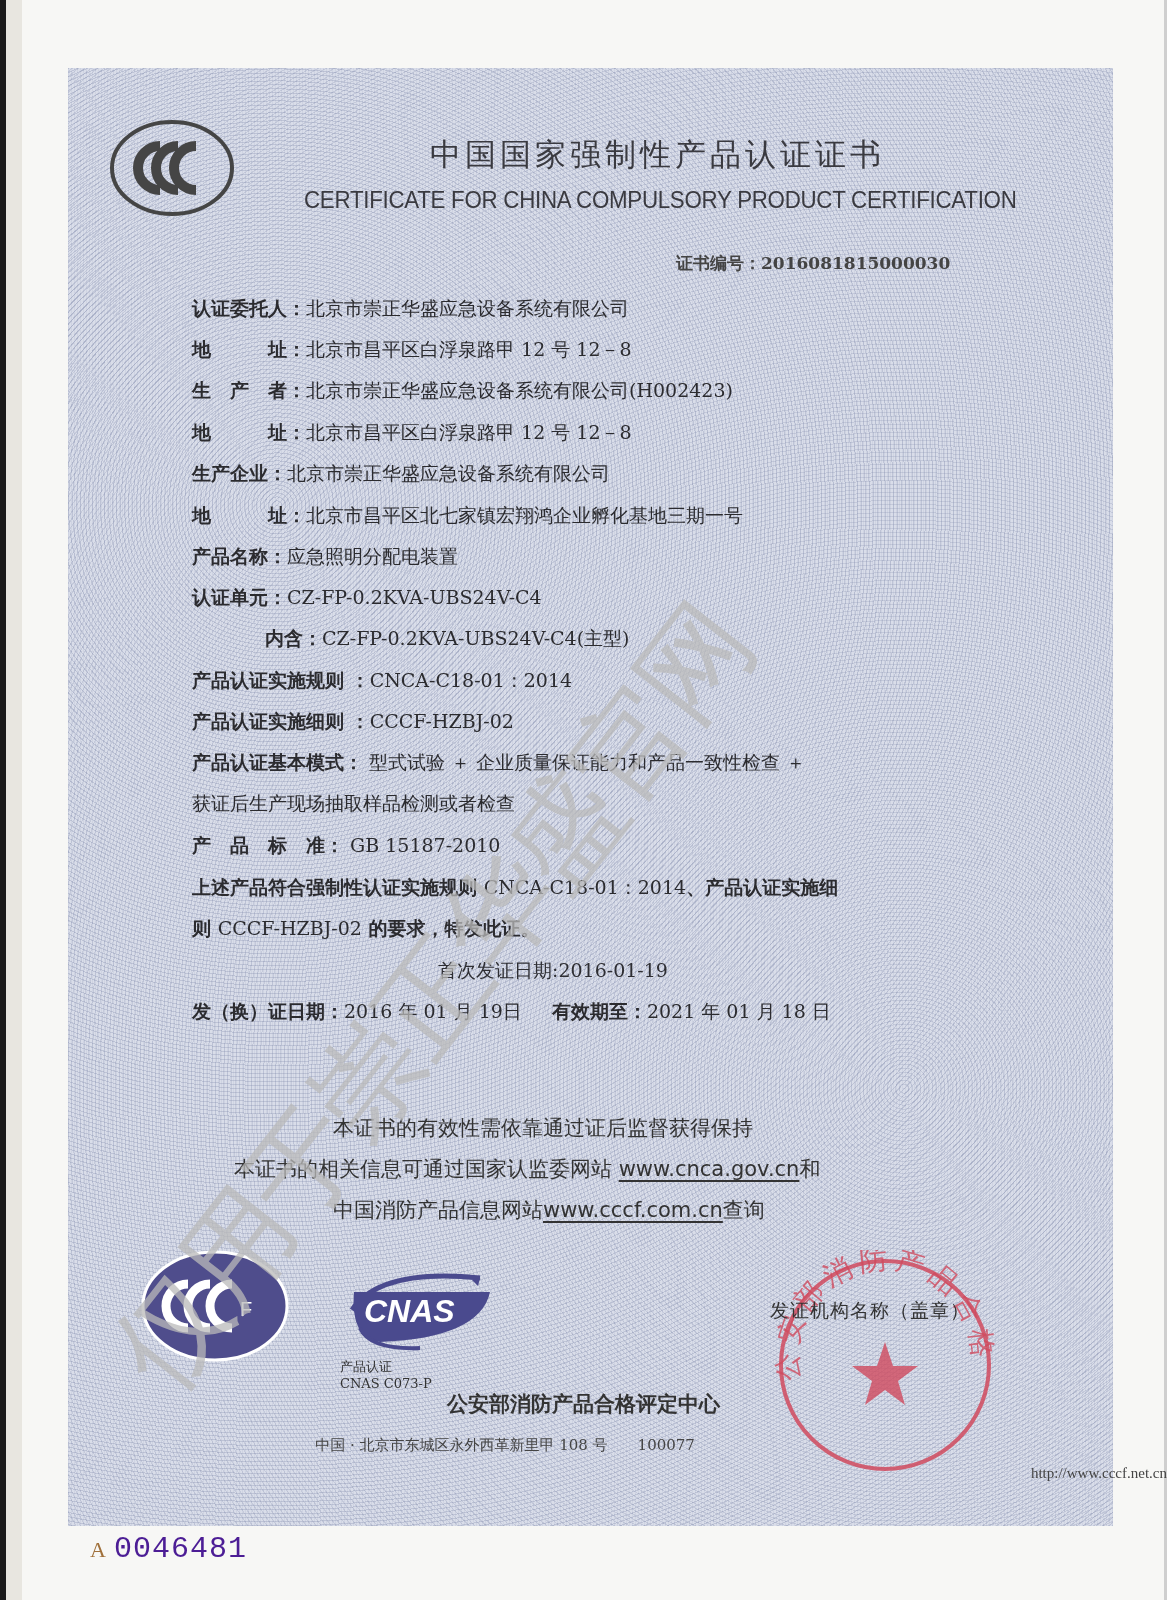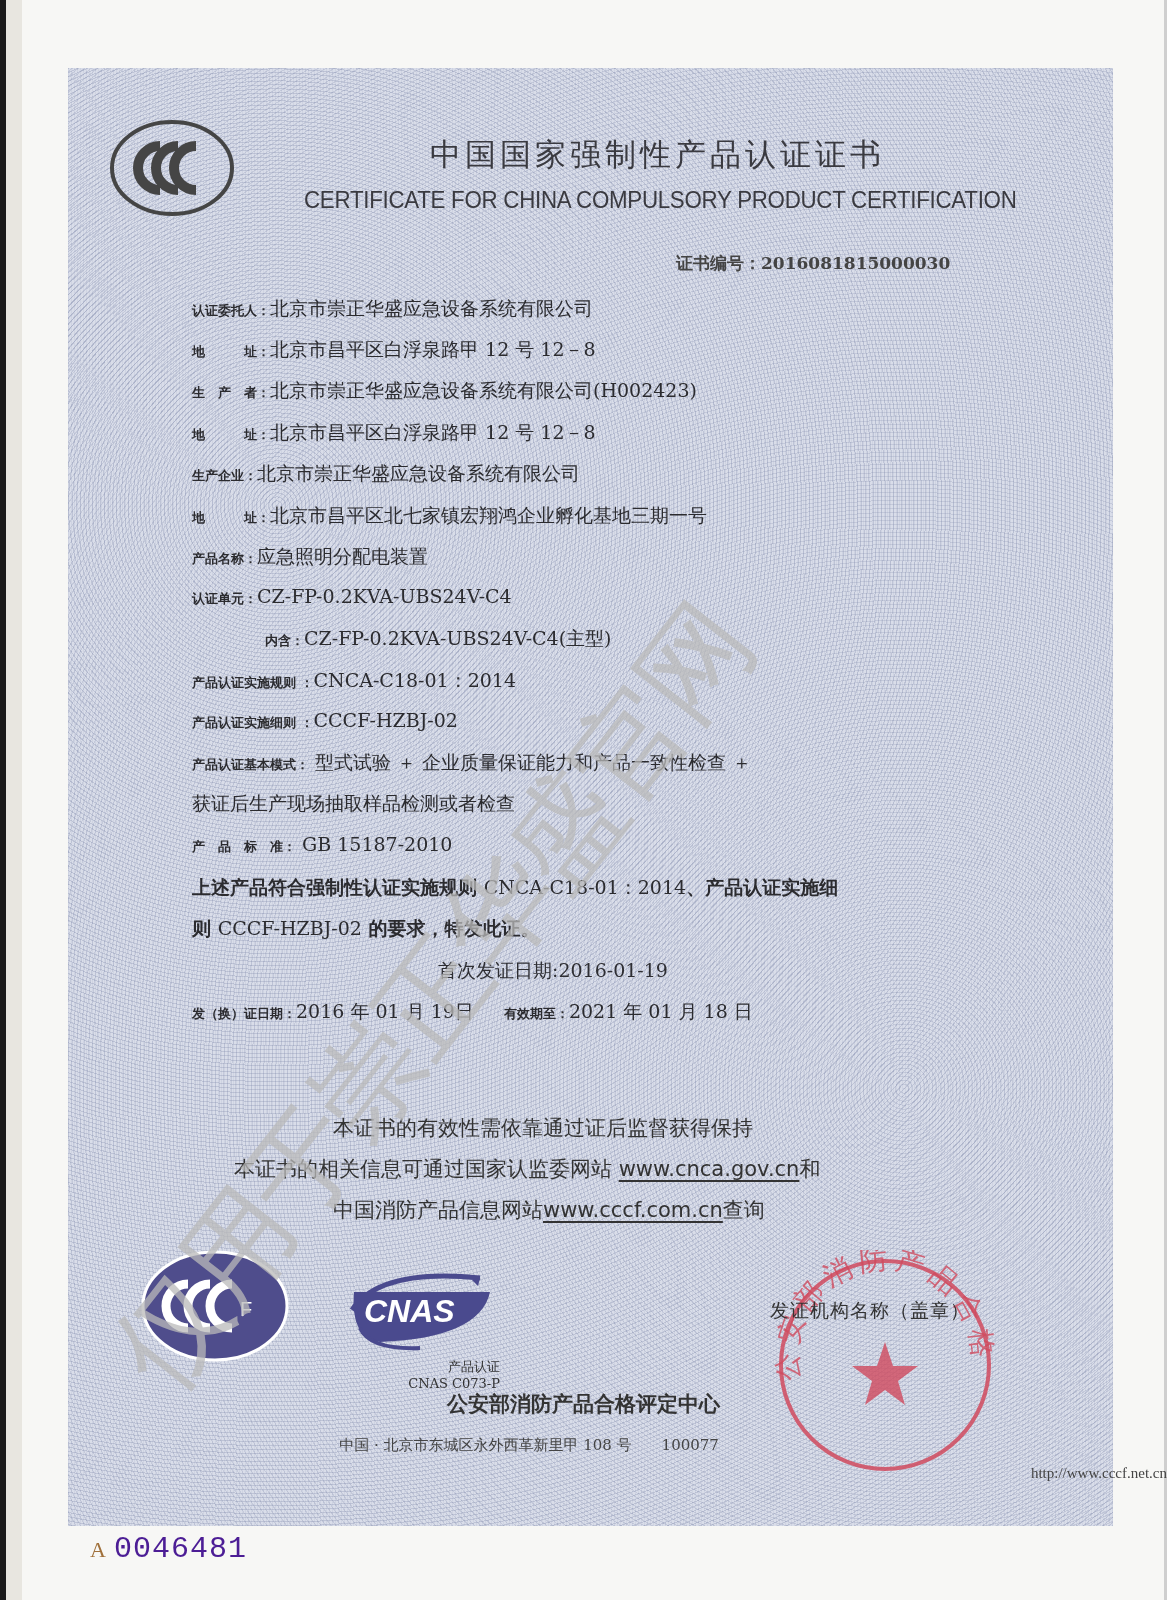--- a/index.html
+++ b/index.html
@@ -23,43 +23,43 @@
   .abs { position: absolute; }
 
   
   .ccc-logo { left: 108px; top: 118px; width: 128px; height: 100px; }
   .title-cn { left: 430px; top: 134px; font-family: "DejaVu Sans", sans-serif; font-size: 31px; letter-spacing: 4px; color: #3a3a40; white-space: nowrap; }
   .title-en { left: 304px; top: 186px; font-family: "Liberation Sans", sans-serif; font-size: 24px; letter-spacing: -0.3px; color: #3a3a40; white-space: nowrap; transform: scaleX(0.93); transform-origin: left; }
   .cert-no { left: 676px; top: 252px; font-size: 17px; color: #444; white-space: nowrap; font-weight: bold; }
 
   
   .field { left: 192px; font-size: 19px; white-space: nowrap; color: #2b2b2f; }
-  .field .lbl { font-family: "DejaVu Sans", sans-serif; font-weight: bold; font-size: 13px; }
+  .field .lbl { font-family: "DejaVu Sans", sans-serif; font-weight: bold; font-size: 19px; }
   .field .val { font-family: "DejaVu Serif", serif; }
 
   .sentence { left: 192px; font-size: 19px; color: #2b2b2f; font-family: "DejaVu Sans", sans-serif; font-weight: bold; white-space: nowrap; }
   .sentence .m { font-family: "DejaVu Serif", serif; font-weight: normal; }
 
   .first-issue { left: 426px; top: 958px; font-size: 19px; white-space: nowrap; font-family: "DejaVu Sans", sans-serif; margin-left: 12px; }
   .first-issue .v { font-family: "DejaVu Serif", serif; }
 
   
   .note { font-family: "DejaVu Sans", sans-serif; font-size: 21px; color: #333; white-space: nowrap; }
   .note .u { text-decoration: underline; text-underline-offset: 4px; }
 
   
   .cccf-logo { left: 140px; top: 1250px; width: 150px; height: 112px; }
   .cnas-logo { left: 340px; top: 1258px; width: 160px; height: 98px; }
-  .cnas-cap { left: 340px; width: 160px; text-align: right; font-size: 13px; color: #333; }
+  .cnas-cap { left: 340px; width: 160px; text-align: left; font-size: 13px; color: #333; }
 
   .issuer-label { left: 770px; top: 1298px; font-size: 19px; color: #333; white-space: nowrap; letter-spacing: 1px; }
   .stamp { left: 770px; top: 1250px; width: 230px; height: 230px; }
 
   .center-name { left: 0; width: 1167px; top: 1390px; text-align: center; font-family: "DejaVu Sans", sans-serif; font-weight: bold; font-size: 21px; color: #333; }
-  .center-addr { left: 0; width: 1010px; top: 1436px; text-align: center; font-size: 15px; color: #444; margin-left: 24px; }
+  .center-addr { left: 0; width: 1010px; top: 1436px; text-align: center; font-size: 15px; color: #444; }
   .center-url { left: 0; width: 1167px; top: 1465px; text-align: right; font-size: 15px; color: #444; font-family: "Liberation Serif", serif; }
 
   .serial { left: 90px; top: 1532px; white-space: nowrap; }
   .serial .pre { font-family: "Liberation Serif", serif; font-size: 22px; color: #a0703a; margin-right: 8px; }
   .serial .num { font-family: "Liberation Mono", monospace; font-size: 30px; color: #4c1d95; letter-spacing: 1px; }
 
   
   .watermark { left: 150px; top: 700px; transform-origin: left center; transform: rotate(-52deg);
     font-family: "DejaVu Serif", serif; font-size: 110px; color: rgba(185,185,185,0.75);
     white-space: nowrap; letter-spacing: -4px; pointer-events: none; }

